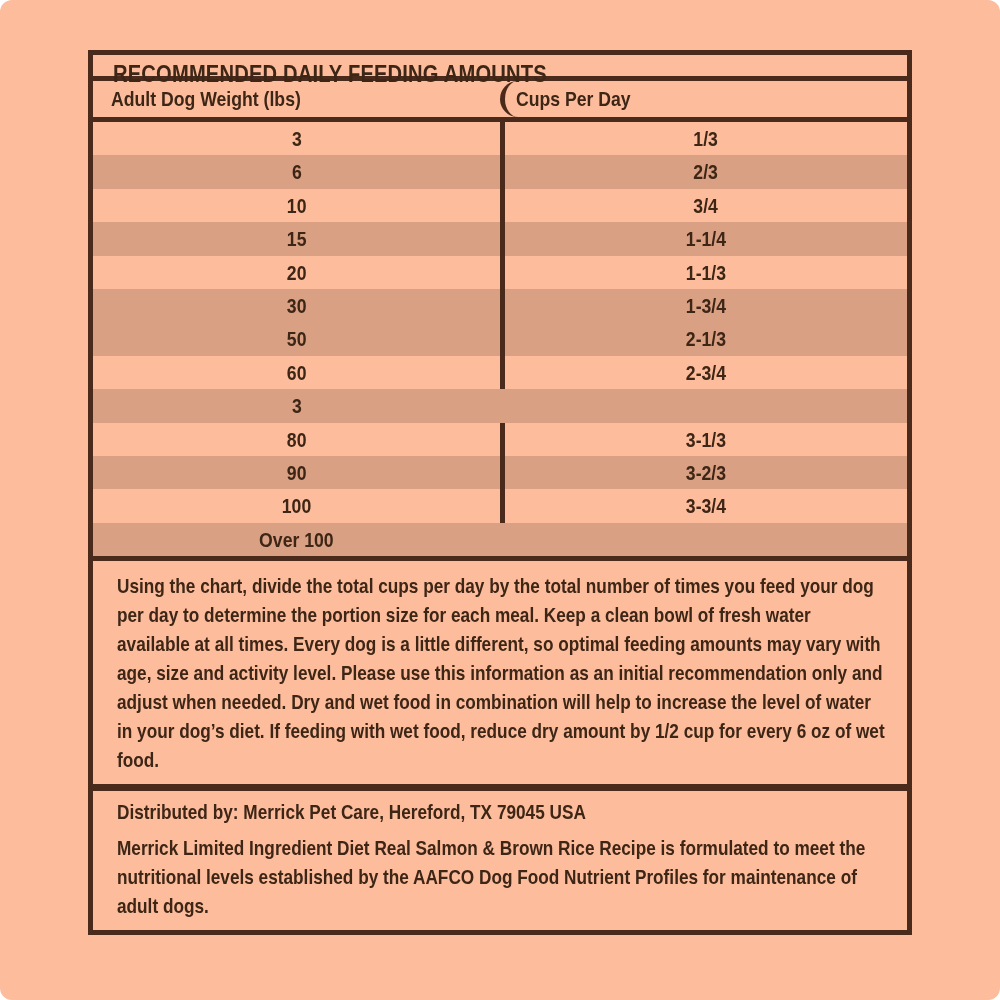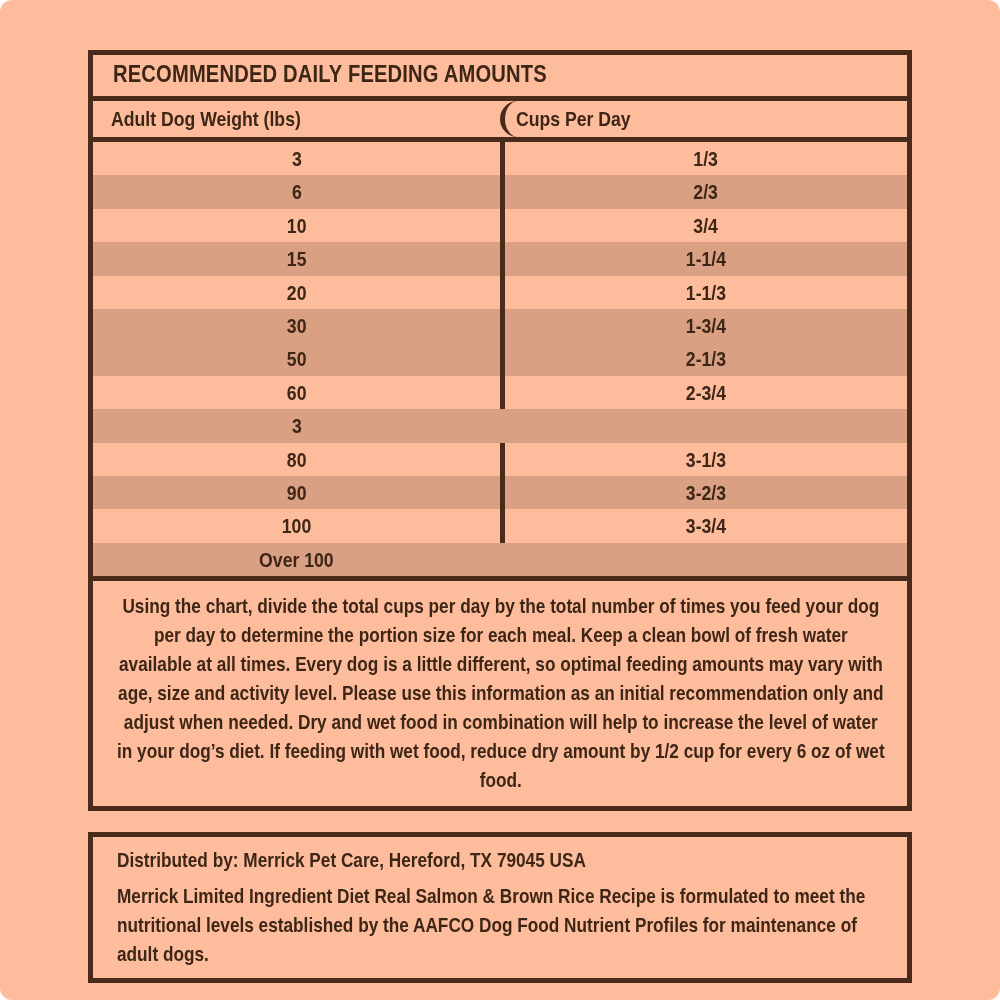--- a/index.html
+++ b/index.html
@@ -19,21 +19,21 @@
     font-family: "Liberation Sans", sans-serif;
     font-weight: bold;
     color: var(--text);
   }
   .main-box {
     position: absolute;
     left: 88px; top: 50px; width: 824px;
     border: 5px solid var(--border);
   }
   .title-row {
-    height: 46px; line-height: 38px;
+    height: 26px; line-height: 38px;
     padding-left: 20px;
     border-bottom: 5px solid var(--border);
     font-size: 24px;
     letter-spacing: 0.2px;
   }
   .head-row {
     display: flex;
     border-bottom: 5px solid var(--border);
     text-align: left;
     font-size: 21px;
@@ -42,25 +42,24 @@
   .head-cell + .head-cell { border-left: 5px solid var(--border); border-radius: 18px; }
   .t-body { border-bottom: 5px solid var(--border); }
   .t-row { display: flex; text-align: center; font-size: 21px; }
   .t-row.dark { background: var(--row-dark); }
   .t-cell { width: 50%; height: 33.4px; line-height: 33.4px; }
   .t-cell + .t-cell { border-left: 5px solid var(--border); }
   .notes {
     padding: 10px 22px 12px 24px;
     font-size: 20.5px;
     line-height: 29px;
-    text-align: center;
   }
   .footer-box {
     position: absolute;
-    left: 88px; top: 832px; width: 824px;
+    left: 88px; top: 784px; width: 824px;
     border: 5px solid var(--border);
     padding: 8px 22px 10px 24px;
   }
   .dist-line { font-size: 20.5px; line-height: 29px; margin-bottom: 7px; }
   .aafco { font-size: 20.5px; line-height: 29px; }
   
   .cond { display: block; width: 119%; transform: scaleX(0.84); transform-origin: 0 50%; }
   .cx   { display: inline-block; transform: scaleX(0.84); white-space: nowrap; }
   .cx-left { display: inline-block; transform: scaleX(0.84); transform-origin: 0 50%; white-space: nowrap; }
 </style>

